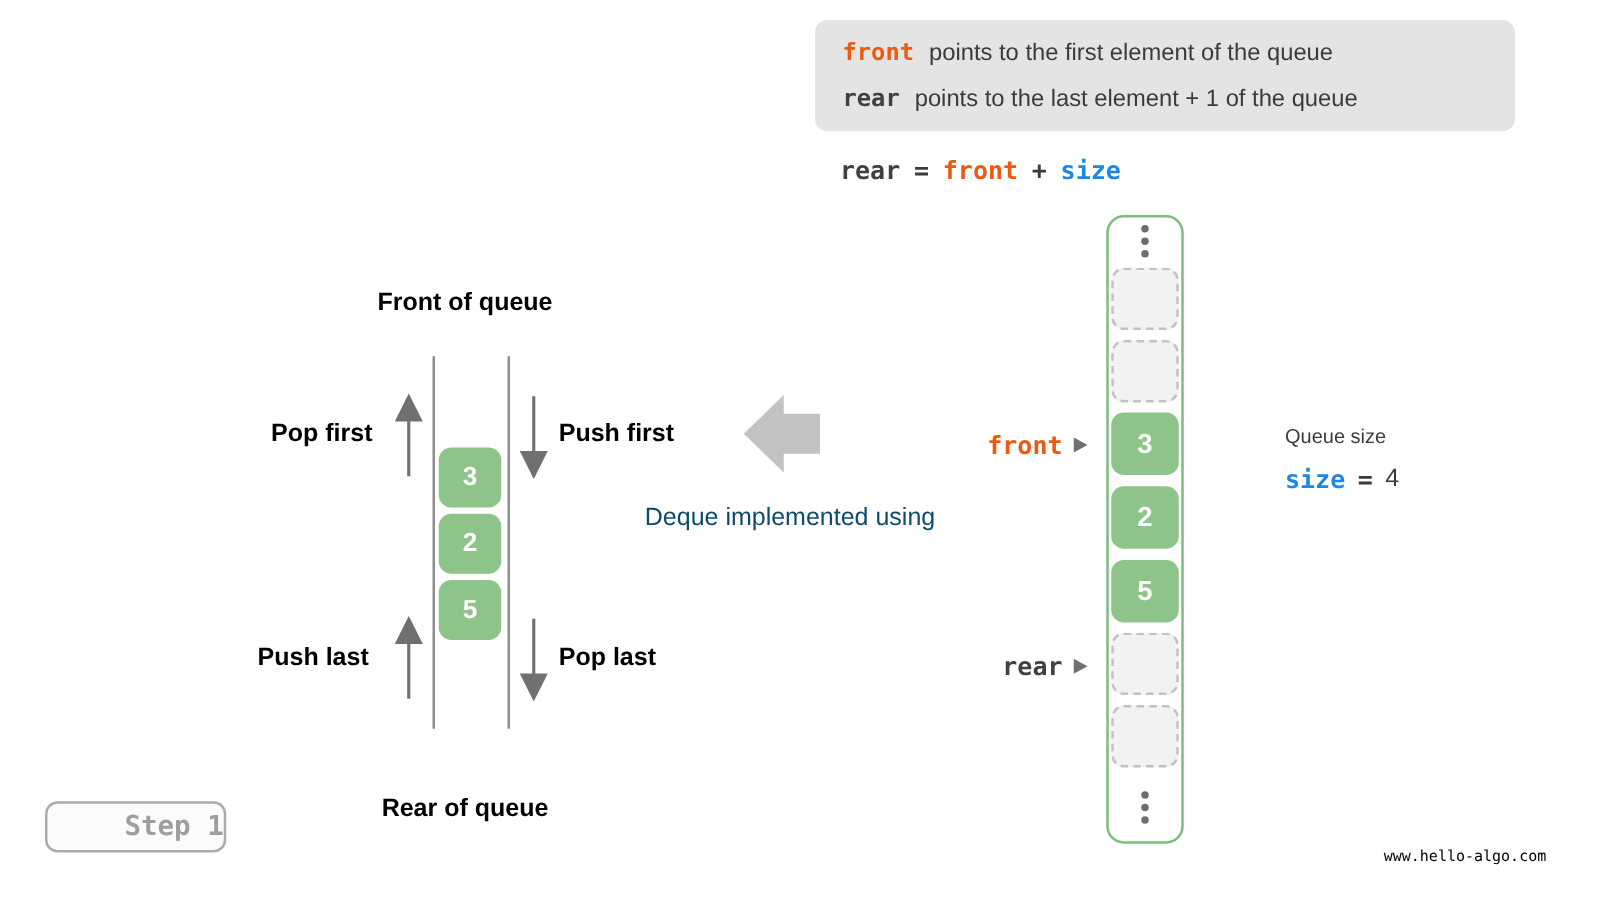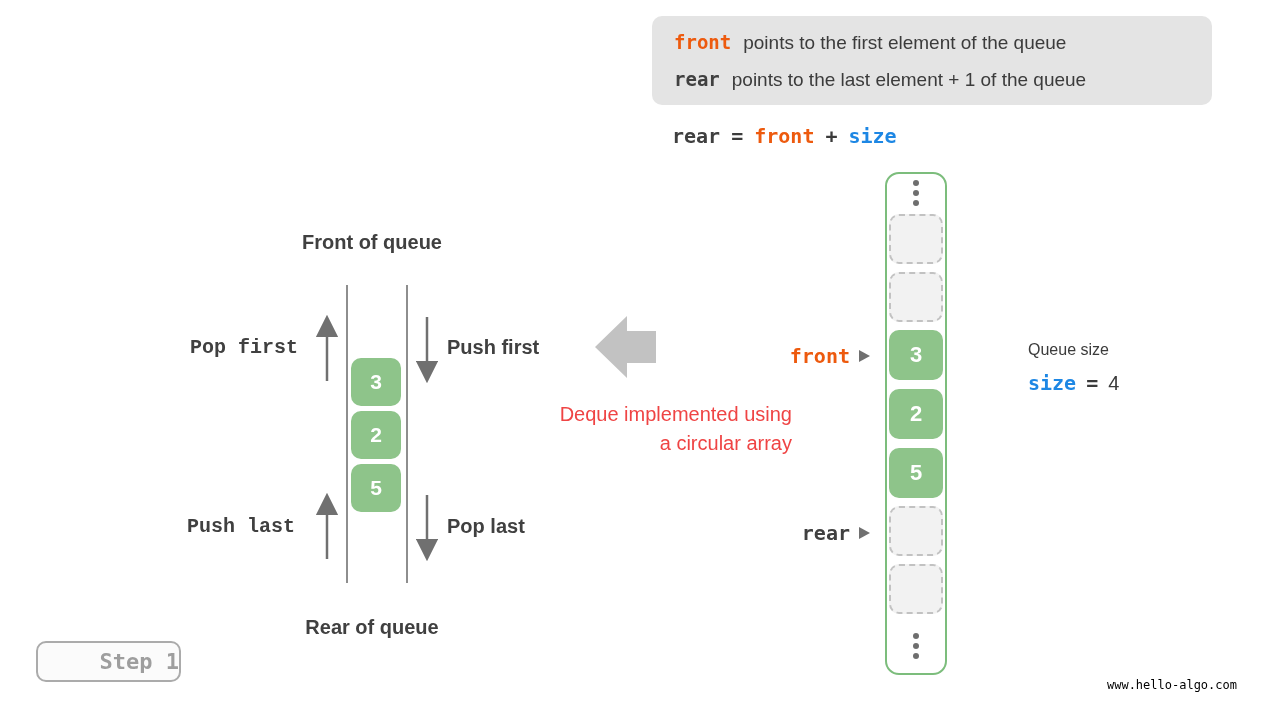--- a/index.html
+++ b/index.html
@@ -25,41 +25,41 @@
 
   
   .equation{
     position:absolute;left:672px;top:122px;height:28px;
     display:flex;align-items:center;gap:11px;
     font-size:20px;
   }
   .equation .code{font-size:20px;}
 
   
-  .label-bold{position:absolute;font-size:20px;font-weight:bold;color:#404040;white-space:nowrap;}
+  .label-bold{position:absolute;font-size:20px;font-weight:bold;color:#000000;white-space:nowrap;}
   .t-center{text-align:center;}
-  .t-right{text-align:right;font-family:Liberation Mono, monospace;}
+  .t-right{text-align:right;}
 
   
   .vline{position:absolute;width:1.5px;background:#8e8e8e;}
 
   
   .cell{
     position:absolute;border-radius:10px;box-sizing:border-box;
     display:flex;align-items:center;justify-content:center;
     font-size:21px;font-weight:600;color:#ffffff;
   }
   .cell.filled{background:#8ec48a;}
   .cell.empty{background:#f2f2f2;border:2px dashed #c2c2c2;}
   .stack-cell{left:351px;width:50px;height:48px;}
 
   
   .caption{
     position:absolute;left:472px;top:400px;width:320px;
-    text-align:right;font-size:20px;line-height:29px;color:#ef4444;
+    text-align:center;font-size:20px;line-height:29px;color:#0c4a6e;
   }
 
   
   .arrows{position:absolute;left:0;top:0;pointer-events:none;}
 
   
   .array{
     position:absolute;left:885px;top:172px;width:62px;height:503px;
     border:2px solid #7cbd7c;border-radius:14px;background:#ffffff;box-sizing:border-box;
   }
@@ -122,21 +122,21 @@
 
   <div class="equation">
     <span class="code teal">rear</span>
     <span class="code dark">=</span>
     <span class="code orange">front</span>
     <span class="code dark">+</span>
     <span class="code blue">size</span>
   </div>
 
   <div class="label-bold t-center" style="left:252px;top:231px;width:240px;">Front of queue</div>
-  <div class="label-bold t-center" style="left:252px;top:616px;width:240px;">Rear of queue</div>
+  <div class="label-bold t-center" style="left:252px;top:636px;width:240px;">Rear of queue</div>
   <div class="label-bold t-right" style="left:140px;top:336px;width:158px;">Pop first</div>
   <div class="label-bold" style="left:447px;top:336px;">Push first</div>
   <div class="label-bold t-right" style="left:140px;top:515px;width:155px;">Push last</div>
   <div class="label-bold" style="left:447px;top:515px;">Pop last</div>
 
   <div class="vline" style="left:346px;top:285px;height:298px;"></div>
   <div class="vline" style="left:406px;top:285px;height:298px;"></div>
 
   <div class="cell filled stack-cell" style="top:358px;">3</div>
   <div class="cell filled stack-cell" style="top:411px;">2</div>
@@ -150,21 +150,20 @@
     </defs>
     <line x1="327" y1="381" x2="327" y2="326" stroke="#707070" stroke-width="2.5" marker-end="url(#ah)"></line>
     <line x1="427" y1="317" x2="427" y2="372" stroke="#707070" stroke-width="2.5" marker-end="url(#ah)"></line>
     <line x1="327" y1="559" x2="327" y2="504" stroke="#707070" stroke-width="2.5" marker-end="url(#ah)"></line>
     <line x1="427" y1="495" x2="427" y2="550" stroke="#707070" stroke-width="2.5" marker-end="url(#ah)"></line>
     <polygon points="595,347 627,316 627,331 656,331 656,363 627,363 627,378" fill="#c2c2c2"></polygon>
   </svg>
 
   <div class="caption">
     <div>Deque implemented using</div>
-    <div>a circular array</div>
   </div>
 
   <div class="array">
     <div class="dots top">
         <i></i>
         <i></i>
         <i></i>
       </div>
     <div class="cell empty" style="top:40px;"></div>
     <div class="cell empty" style="top:98px;"></div>

